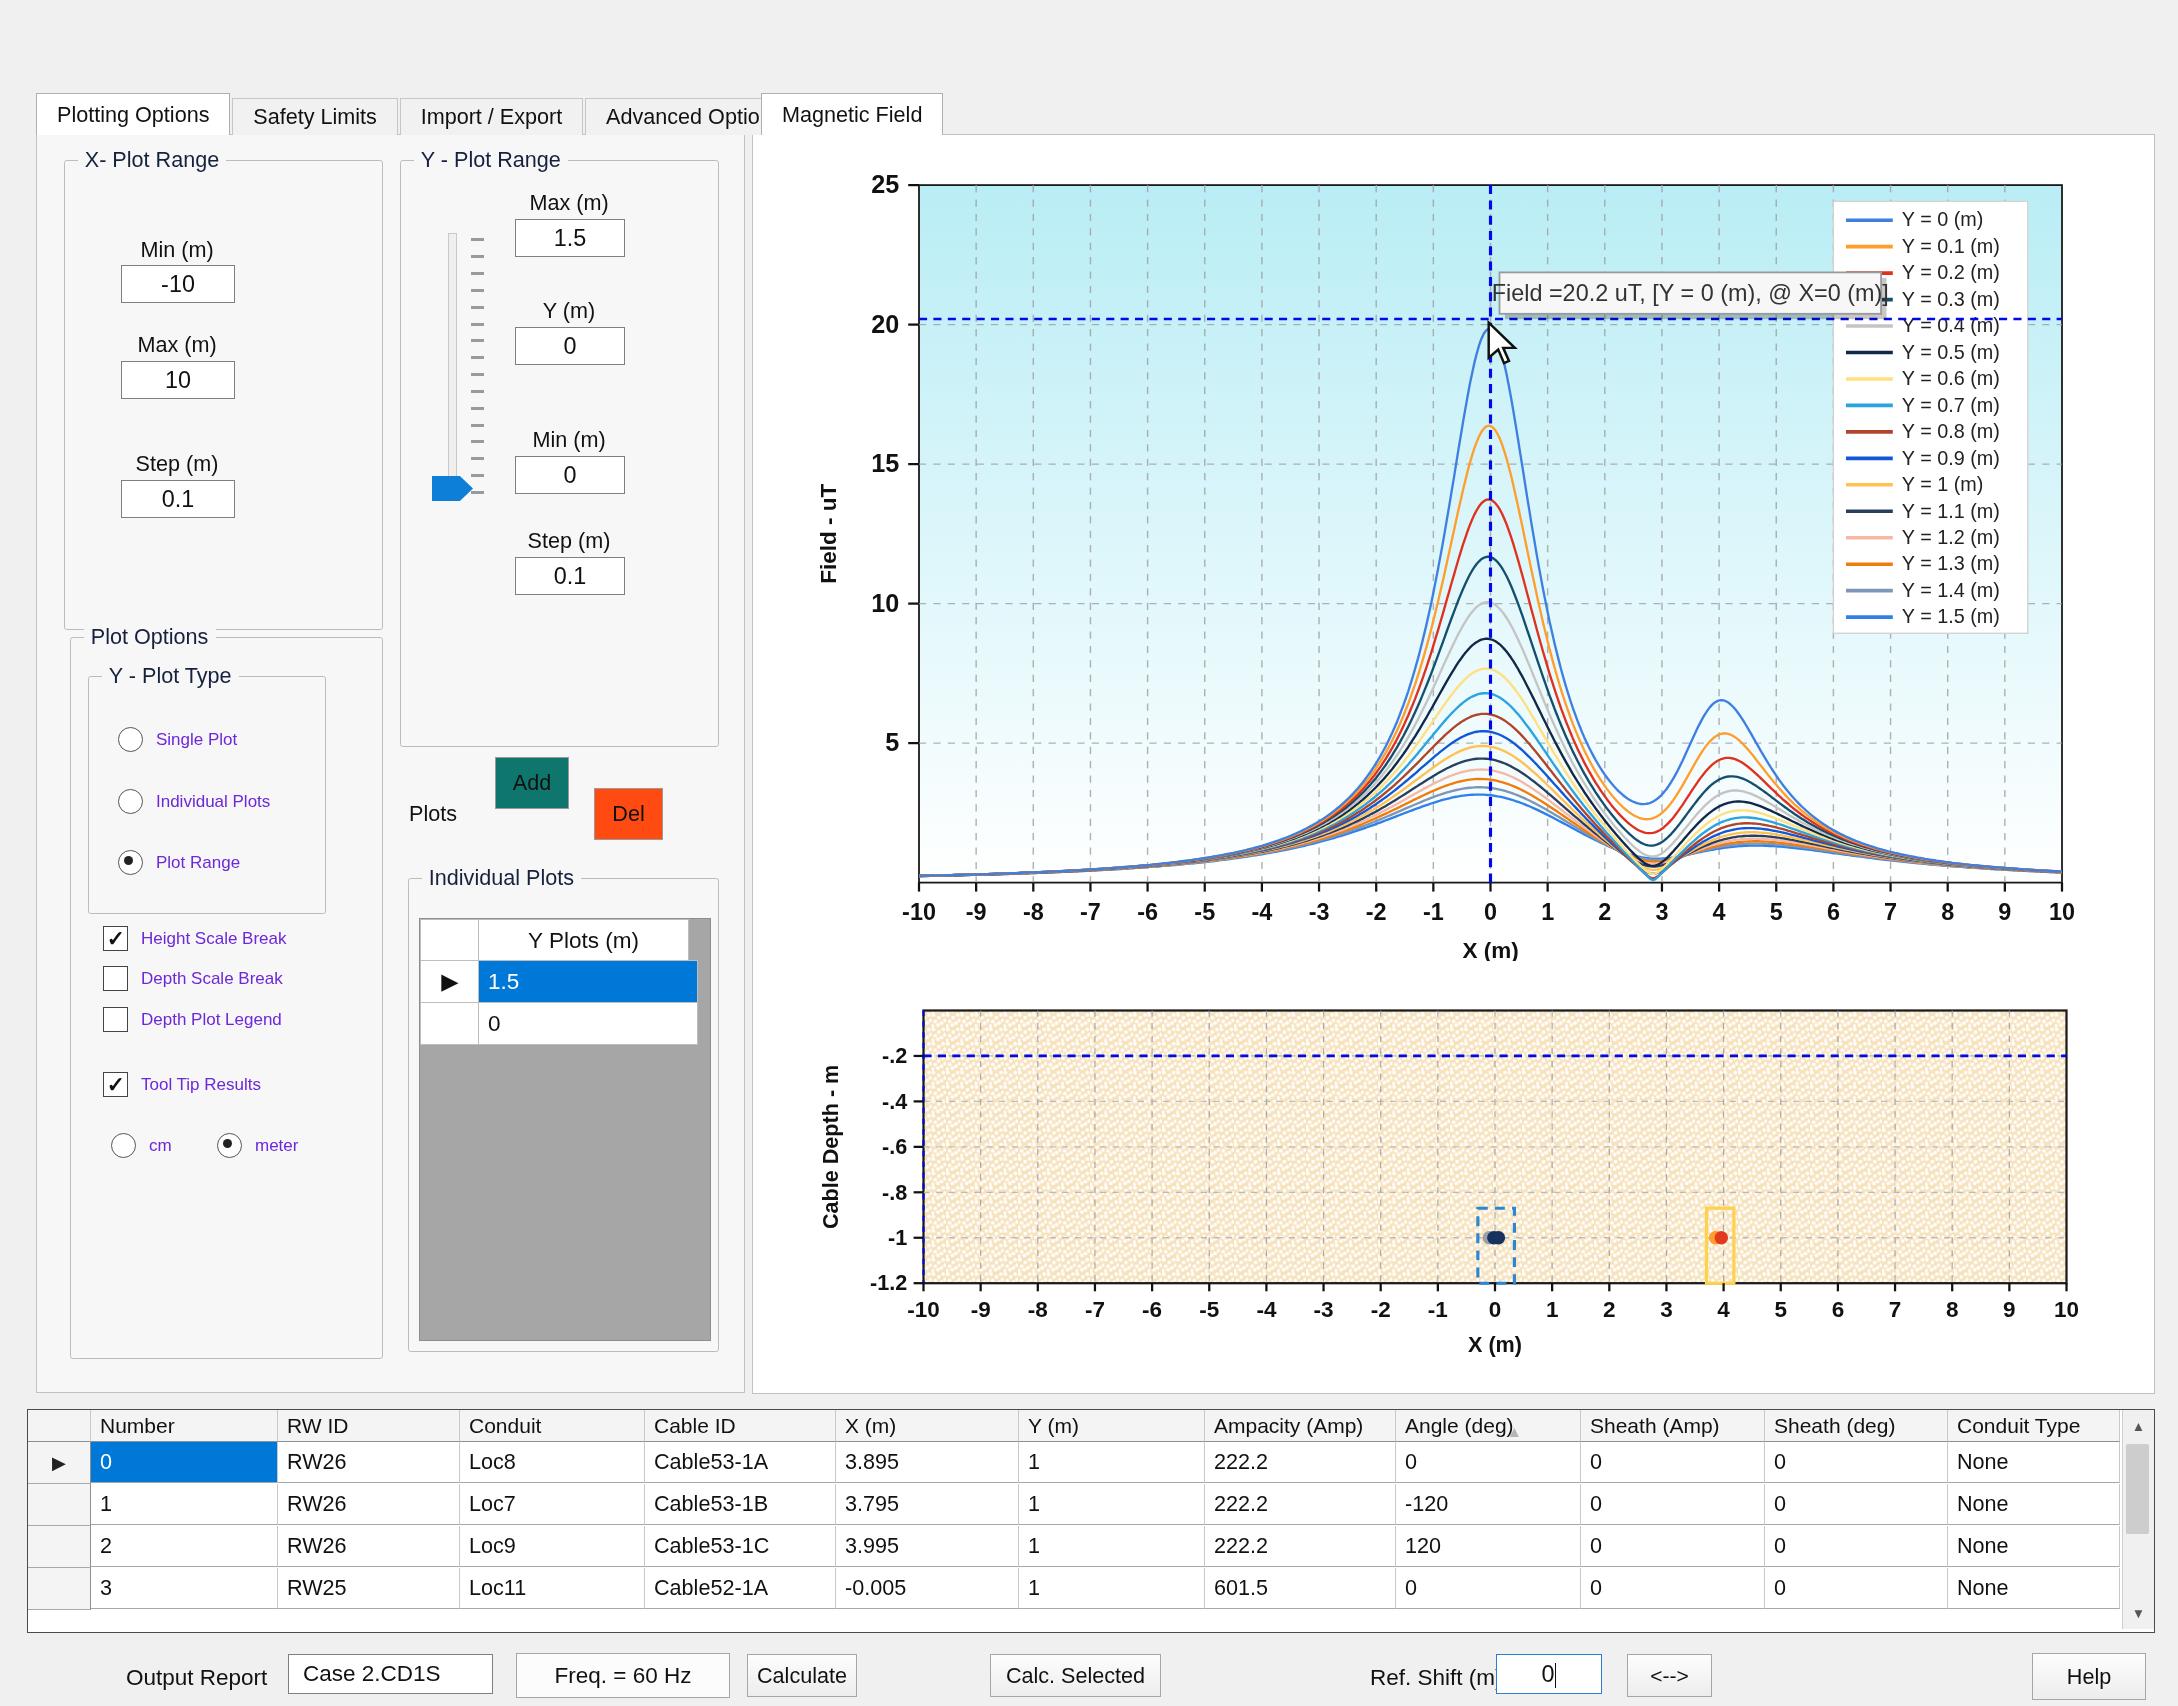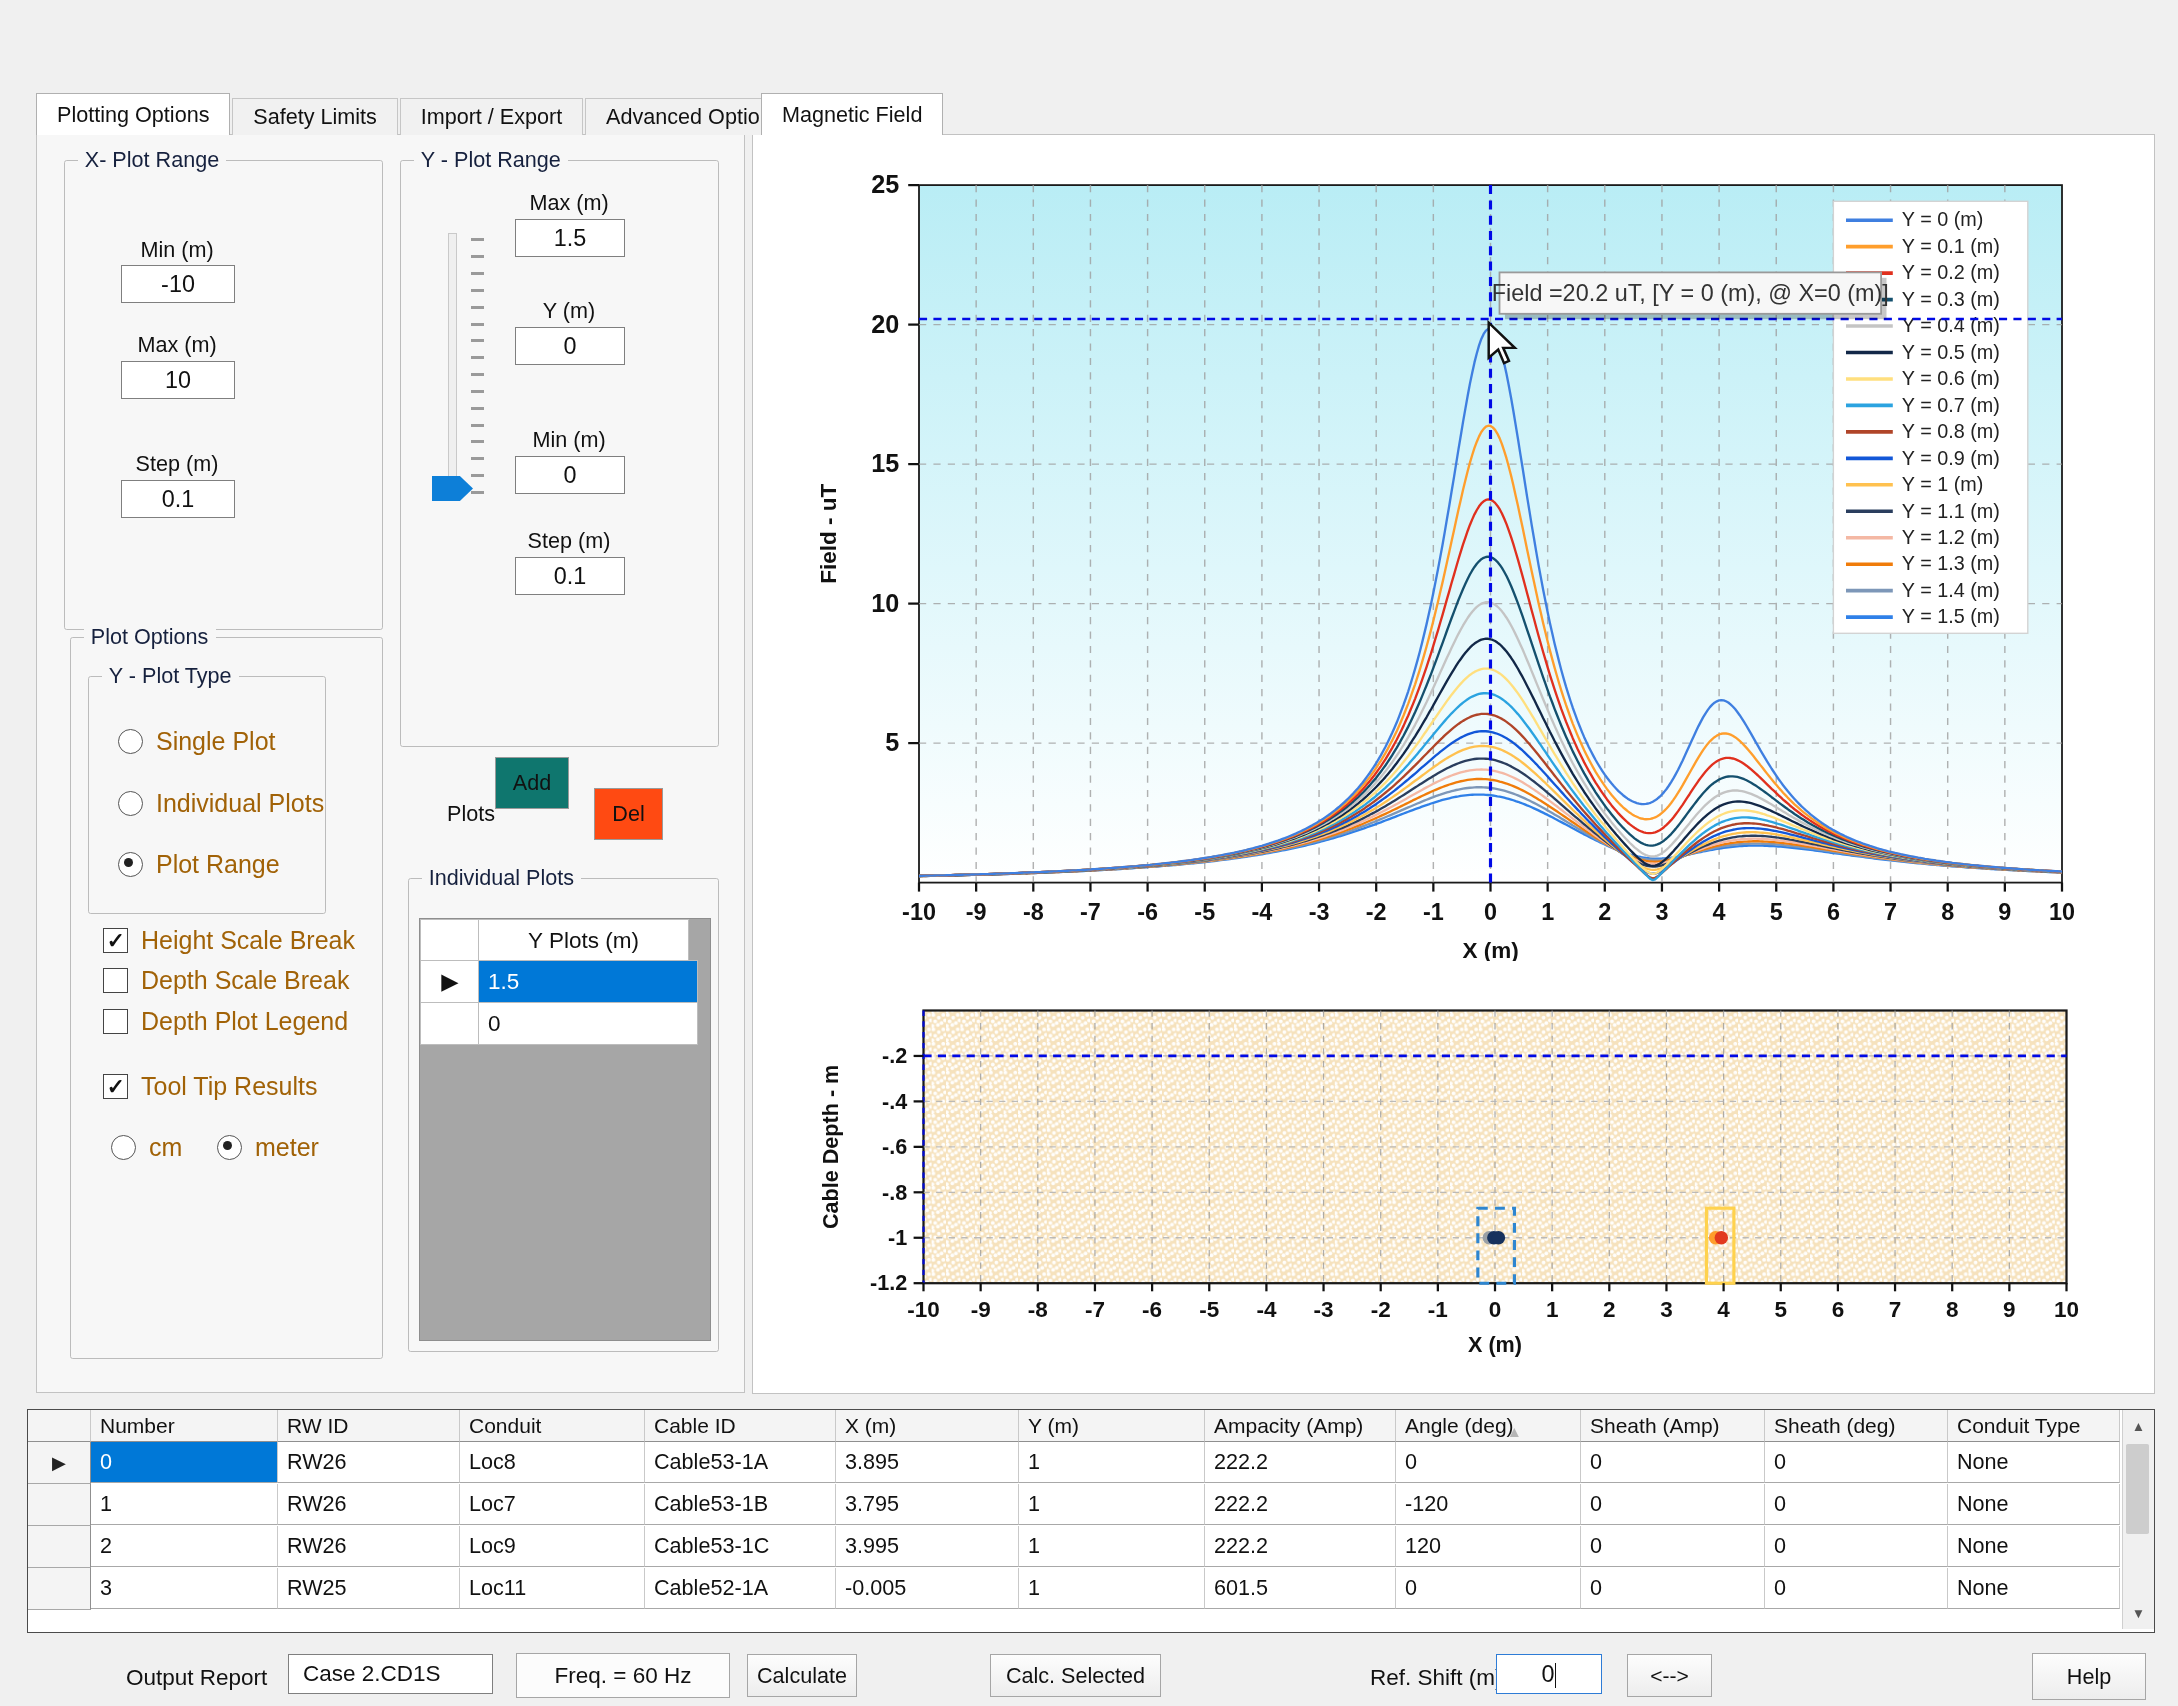--- a/index.html
+++ b/index.html
@@ -20,21 +20,21 @@
   .gbox{position:absolute;border:0.9px solid #bcbcbc;border-radius:2.7px;}
   .gtitle{position:absolute;top:-14.4px;left:12.6px;padding:0 7.2px;font-size:21.6px;color:#16213e;background:inherit;white-space:nowrap;}
   .gbox .gtitle{background:#f7f7f7;}
   .flabel{position:absolute;font-size:21.6px;color:#111;text-align:center;}
   .tbox{position:absolute;background:#fff;border:1.8px solid #7f7f7f;font-size:23.4px;color:#111;text-align:center;line-height:36px;}
   
   .radio-row,.check-row{position:absolute;display:flex;align-items:center;gap:12.6px;}
   .rdot{width:23.4px;height:23.4px;border:1.8px solid #555;border-radius:50%;background:#fff;position:relative;flex:0 0 auto;}
   .rdot.on:after{content:"";position:absolute;left:5.4px;top:5.4px;width:9px;height:9px;border-radius:50%;background:#222;}
   .cbox{width:23.4px;height:23.4px;border:1.8px solid #444;background:#fff;position:relative;flex:0 0 auto;font-size:21.6px;line-height:23.4px;text-align:center;color:#111;font-weight:700;}
-  .ctext{font-size:25px;color:#a16207;white-space:nowrap;}
+  .ctext{font-size:17px;color:#6d28d9;white-space:nowrap;}
   
   .btn{position:absolute;background:linear-gradient(#fdfdfd,#ededed);border:1.8px solid #a6a6a6;font-size:21.6px;color:#111;text-align:center;display:flex;align-items:center;justify-content:center;}
   
   .slider-track{position:absolute;width:7.2px;background:#efefef;border:0.9px solid #c9c9c9;}
   .slider-tick{position:absolute;width:12.6px;height:2.7px;background:#9a9a9a;}
   .slider-thumb{position:absolute;width:41px;height:25px;background:#0d7fd8;clip-path:polygon(0 0,68% 0,100% 50%,68% 100%,0 100%);}
   
   .ip-gray{position:absolute;background:#a6a6a6;border:0.9px solid #8e8e8e;margin-top:8px;}
   .ip-cell{position:absolute;background:#fff;border:0.9px solid #bdbdbd;font-size:22.5px;color:#111;display:flex;align-items:center;}
   
@@ -148,21 +148,21 @@
             <span class="rdot"></span>
             <span class="ctext">cm</span>
           </div>
           <div class="radio-row" style="left: 146px; top: 495px;">
             <span class="rdot on"></span>
             <span class="ctext">meter</span>
           </div>
         </div>
     </div>
 
-    <div class="blabel" style="left:410px;top:666px;font-size:21.6px">Plots</div>
+    <div class="blabel" style="left:372px;top:666px;font-size:21.6px">Plots</div>
     <div class="btn" style="left:458px;top:622px;width:72px;height:50px;background:#0f766e;border-color:#9a9a9a">Add</div>
     <div class="btn" style="left:557px;top:653px;width:67px;height:50px;background:#ff4a12;border-color:#9a9a9a">Del</div>
 
     <div class="gbox" style="left:371px;top:743px;width:309px;height:472px">
       <div class="gtitle">Individual Plots</div>
       <div class="ip-gray" style="left:10px;top:31px;width:290px;height:421px">
         <div class="ip-cell" style="left:0;top:0;width:58px;height:41px;background:#fff"></div>
         <div class="ip-cell" style="left:58px;top:0;width:209px;height:41px;justify-content:center">Y Plots (m)</div>
         <div id="ip-rows">
             <div class="ip-cell" style="left: 0px; top: 41px; width: 58px; height: 41px; justify-content: center;">▶</div>

